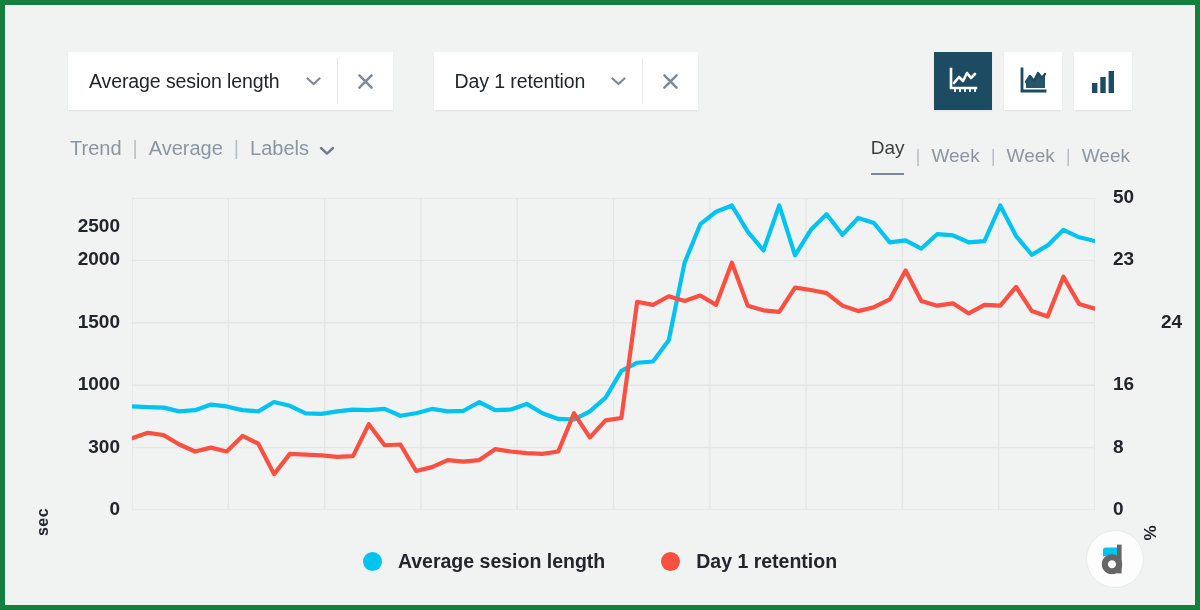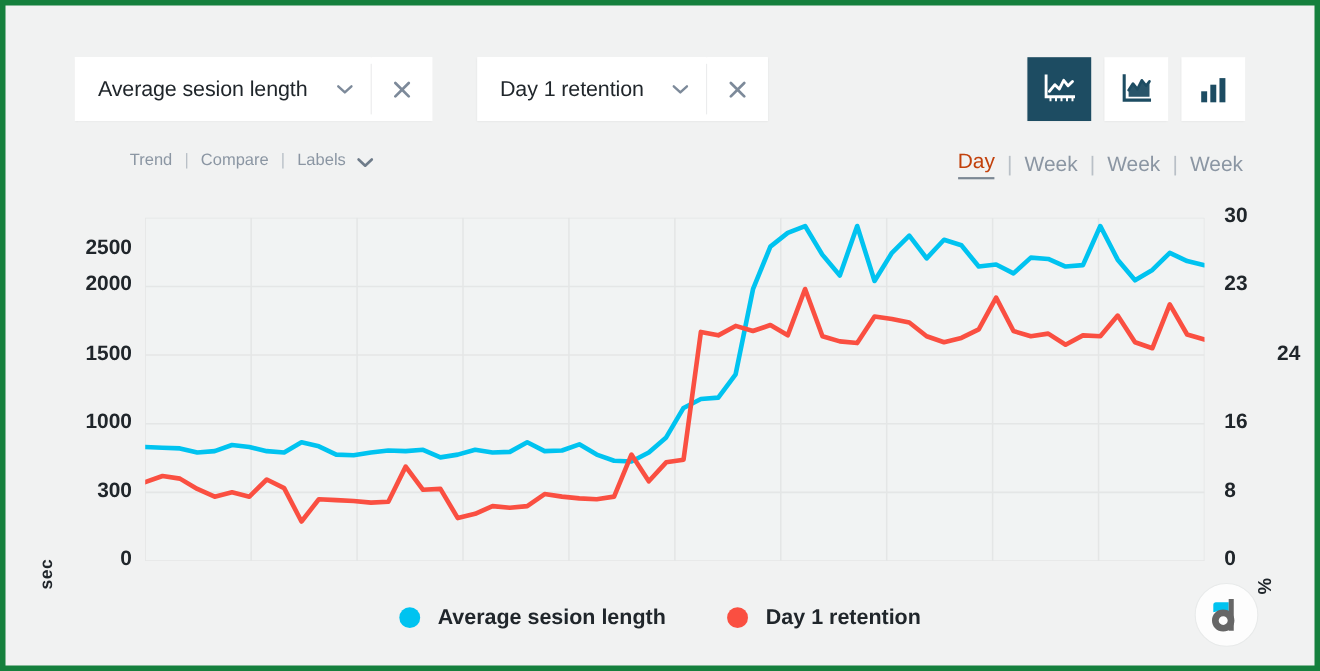--- a/index.html
+++ b/index.html
@@ -75,39 +75,39 @@
     display: flex; align-items: center; justify-content: center;
     cursor: pointer;
   }
   .ctype.active { background: #1d4c62; }
   .ctype svg { display: block; }
 
   
   .subnav {
     position: absolute; left: 65px; top: 132px;
     display: flex; align-items: center;
-    font-size: 15px; color: #8b96a3; margin-left: 48px;
+    font-size: 20px; color: #8b96a3;
   }
   .subnav .item { cursor: pointer; white-space: nowrap; }
   .subnav .sep { margin: 0 11px; color: #b9c0c7; }
   .labels-chev {
     display: inline-flex; align-items: center;
     margin-left: 10px; position: relative; top: 2px;
   }
 
   .periods {
     position: absolute; right: 65px; top: 132px;
     display: flex; align-items: center;
     font-size: 19px; color: #8b96a3;
   }
   .periods .item { cursor: pointer; white-space: nowrap; }
   .periods .item.active {
-    color: #c2410c;
+    color: #404040;
     border-bottom: 2px solid #7b8793;
-    padding-bottom: 2px;
+    padding-bottom: 14px;
   }
   .periods .sep { margin: 0 11px; color: #b9c0c7; }
 
   
   .chart-wrap {
     position: absolute;
     left: 0; top: 178px;
     width: 1190px; height: 360px;
   }
   .axis-title-left {
@@ -246,21 +246,21 @@
         <rect x="3" y="15" width="5.4" height="10" fill="#1d4c62"></rect>
         <rect x="11.3" y="9" width="5.4" height="16" fill="#1d4c62"></rect>
         <rect x="19.6" y="3" width="5.4" height="22" fill="#1d4c62"></rect>
       </svg>
     </div>
   </div>
 
   <div class="subnav">
     <span class="item">Trend</span>
     <span class="sep">|</span>
-    <span class="item">Compare</span>
+    <span class="item">Average</span>
     <span class="sep">|</span>
     <span class="item">Labels</span>
     <span class="labels-chev">
       <svg width="16" height="10" viewBox="0 0 16 10">
           <path d="M2 2 L8 7.6 L14 2" fill="none" stroke="#6f7c8a" stroke-width="2.4" stroke-linecap="round" stroke-linejoin="round"></path>
         </svg>
     </span>
   </div>
 
   <div class="periods">
@@ -285,21 +285,21 @@
         <div class="ytick" style="left: 53px; top: 127.8px;">1500</div>
         <div class="ytick" style="left: 53px; top: 65.4px;">2000</div>
         <div class="ytick" style="left: 53px; top: 3px; margin-top: 29px;">2500</div>
       </div>
     <div id="yticks-right">
         <div class="ytick-r" style="left: 1108px; top: 315px;">0</div>
         <div class="ytick-r" style="left: 1108px; top: 252.6px;">8</div>
         <div class="ytick-r" style="left: 1108px; top: 190.2px;">16</div>
         <div class="ytick-r" style="left: 1156px; top: 127.8px;">24</div>
         <div class="ytick-r" style="left: 1108px; top: 65.4px;">23</div>
-        <div class="ytick-r" style="left: 1108px; top: 3px;">30</div>
+        <div class="ytick-r" style="left: 1108px; top: 3px;">50</div>
       </div>
 
     <div class="plot">
       <svg id="plot-svg" width="963" height="312" viewBox="0 0 963 312">
           <rect x="0" y="0" width="963" height="312" fill="#f1f3f3"></rect>
           <g>
             <line x1="0" y1="312" x2="963" y2="312" stroke="#e4e6e6" stroke-width="1.4"></line>
             <line x1="0" y1="249.6" x2="963" y2="249.6" stroke="#e4e6e6" stroke-width="1.4"></line>
             <line x1="0" y1="187.2" x2="963" y2="187.2" stroke="#e4e6e6" stroke-width="1.4"></line>
             <line x1="0" y1="124.80000000000001" x2="963" y2="124.80000000000001" stroke="#e4e6e6" stroke-width="1.4"></line>

